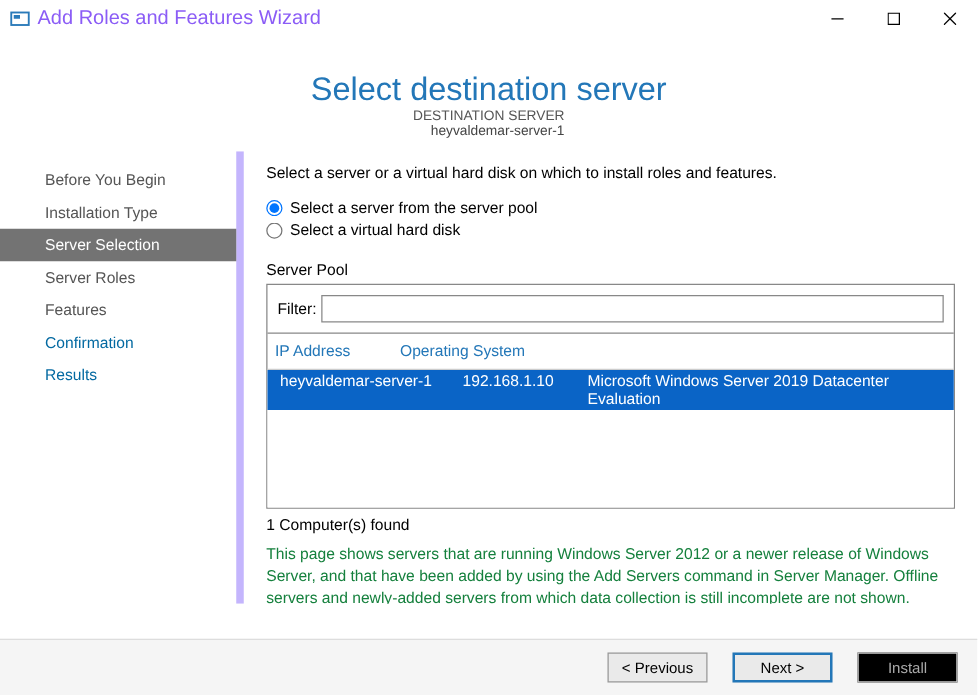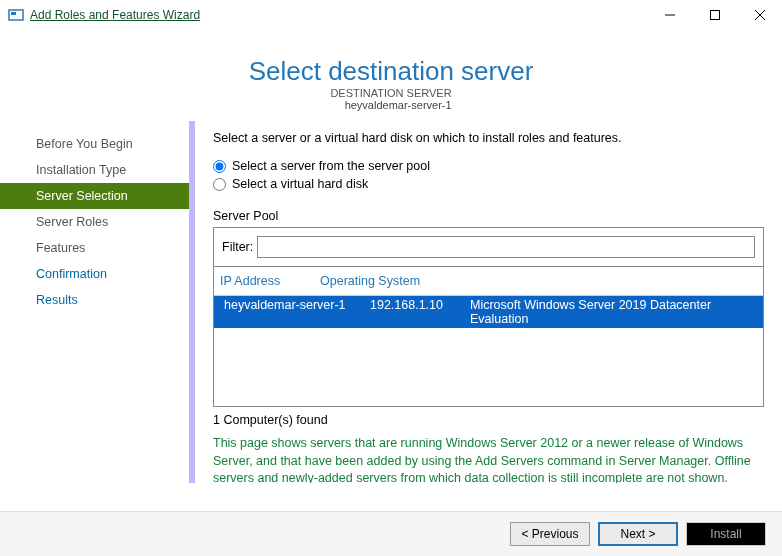--- a/index.html
+++ b/index.html
@@ -14,21 +14,21 @@
     flex-direction: column;
   }
   .titlebar {
     height: 30px;
     display: flex;
     align-items: center;
     padding-left: 8px;
     border-bottom: 1px solid #fff;
   }
   .titlebar .icon { width: 16px; height: 16px; margin-right: 6px; }
-  .titlebar .title { font-size: 12px; color: #14532d; text-decoration: underline; }
+  .titlebar .title { font-size: 16px; color: #8b5cf6; }
   .winbtns { margin-left: auto; display: flex; }
   .winbtn {
     width: 45px; height: 30px;
     display: flex; align-items: center; justify-content: center;
     font-family: "Segoe MDL2 Assets", sans-serif;
     font-size: 10px;
   }
   .header-area {
     padding: 26px 24px 10px 24px;
     display: flex;
@@ -56,21 +56,21 @@
     border-right: 6px solid #c4b5fd;
     margin-right: 0;
   }
   .sidebar-item {
     padding: 6px 12px 6px 36px;
     font-size: 12.5px;
     color: #555;
     cursor: default;
   }
   .sidebar-item.active {
-    background: #4d7c0f;
+    background: #737373;
     color: #fff;
   }
   .sidebar-item.disabled { color: #0369a1; }
   .main {
     flex: 1;
     padding: 10px 18px 0 18px;
     display: flex;
     flex-direction: column;
   }
   .instr { color: #000; margin-bottom: 14px; font-size: 12.5px; }
@@ -114,21 +114,21 @@
     font-size: 12.5px;
     color: #15803d;
     line-height: 1.4;
   }
   .button-bar {
     border-top: 1px solid #ddd;
     background: #f5f5f5;
     padding: 10px 16px;
     display: flex;
     justify-content: flex-end;
-    gap: 8px;
+    gap: 20px;
     margin-top: 28px;
   }
   .button-bar button {
     width: 80px; height: 24px;
     background: #eaeaea;
     border: 1px solid #999;
     font-size: 12px;
     cursor: pointer;
   }
   .button-bar button.primary { border: 2px solid #2377b8; background:#eaeaea;}

